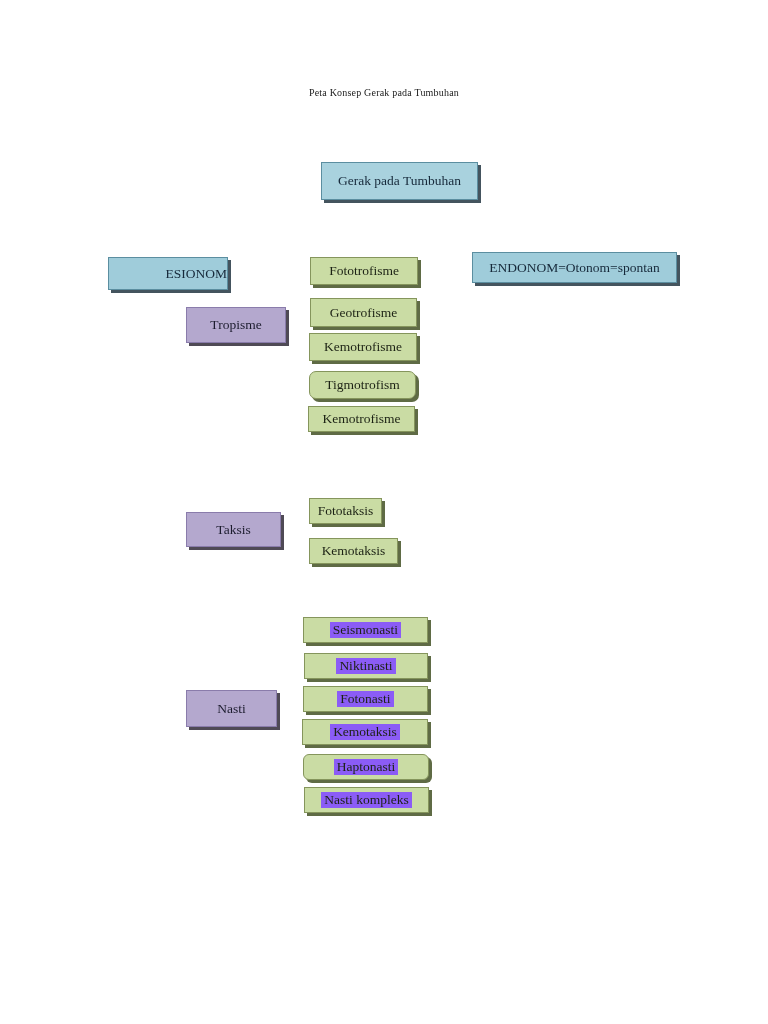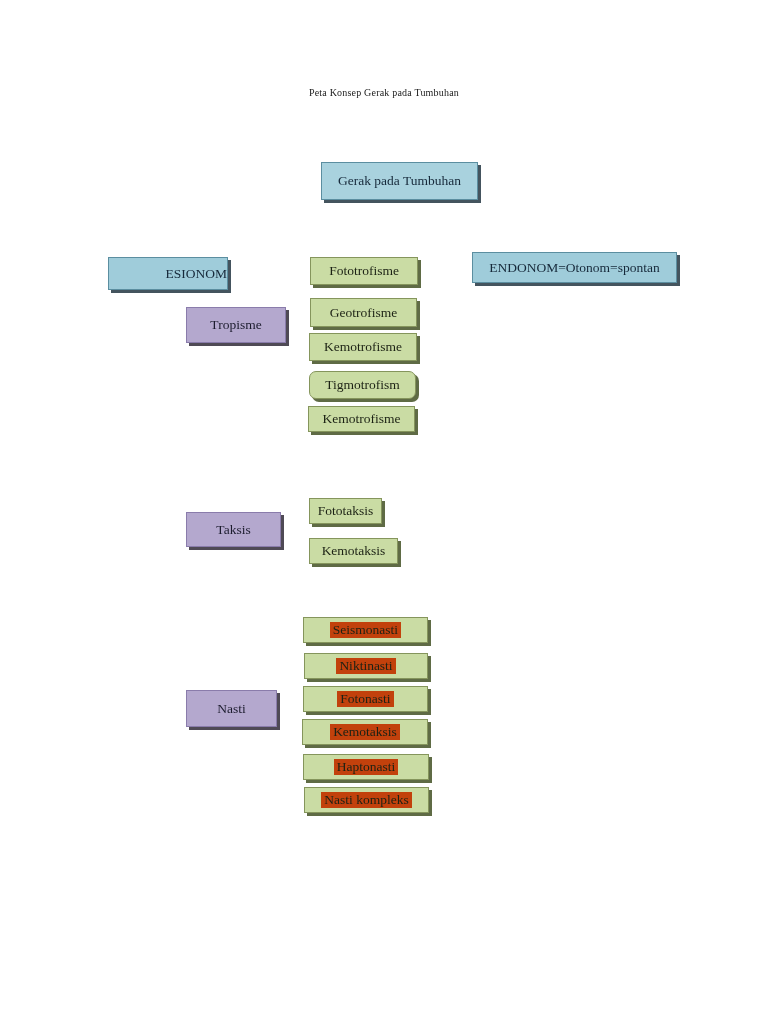--- a/index.html
+++ b/index.html
@@ -49,21 +49,21 @@
     box-shadow: 3px 3px 0 #4f4a55;
     color: #1c1c2e;
   }
   .node.green {
     background: #cadca4;
     border: 1px solid #85955c;
     box-shadow: 3px 3px 0 #5f6b45;
     color: #1c2214;
   }
   .hl {
-    background: #c2410c;
+    background: #8b5cf6;
     padding: 0 3px;
     white-space: nowrap;
   }
 </style>
 </head>
 <body>
 
 <div class="page">
 
   <div class="doc-title">Peta Konsep Gerak pada Tumbuhan</div>
@@ -129,21 +129,21 @@
   </div>
 
   <div class="node green" style="left:303px; top:686px; width:125px; height:26px;">
     <span class="lbl hl">Fotonasti</span>
   </div>
 
   <div class="node green" style="left:302px; top:719px; width:126px; height:26px;">
     <span class="lbl hl">Kemotaksis</span>
   </div>
 
-  <div class="node green" style="left:303px; top:754px; width:126px; height:26px;">
+  <div class="node green" style="left:303px; top:754px; width:126px; height:26px;border-radius:6px;">
     <span class="lbl hl">Haptonasti</span>
   </div>
 
   <div class="node green" style="left:304px; top:787px; width:125px; height:26px;">
     <span class="lbl hl">Nasti kompleks</span>
   </div>
 
 </div>
 
 </body></html>

